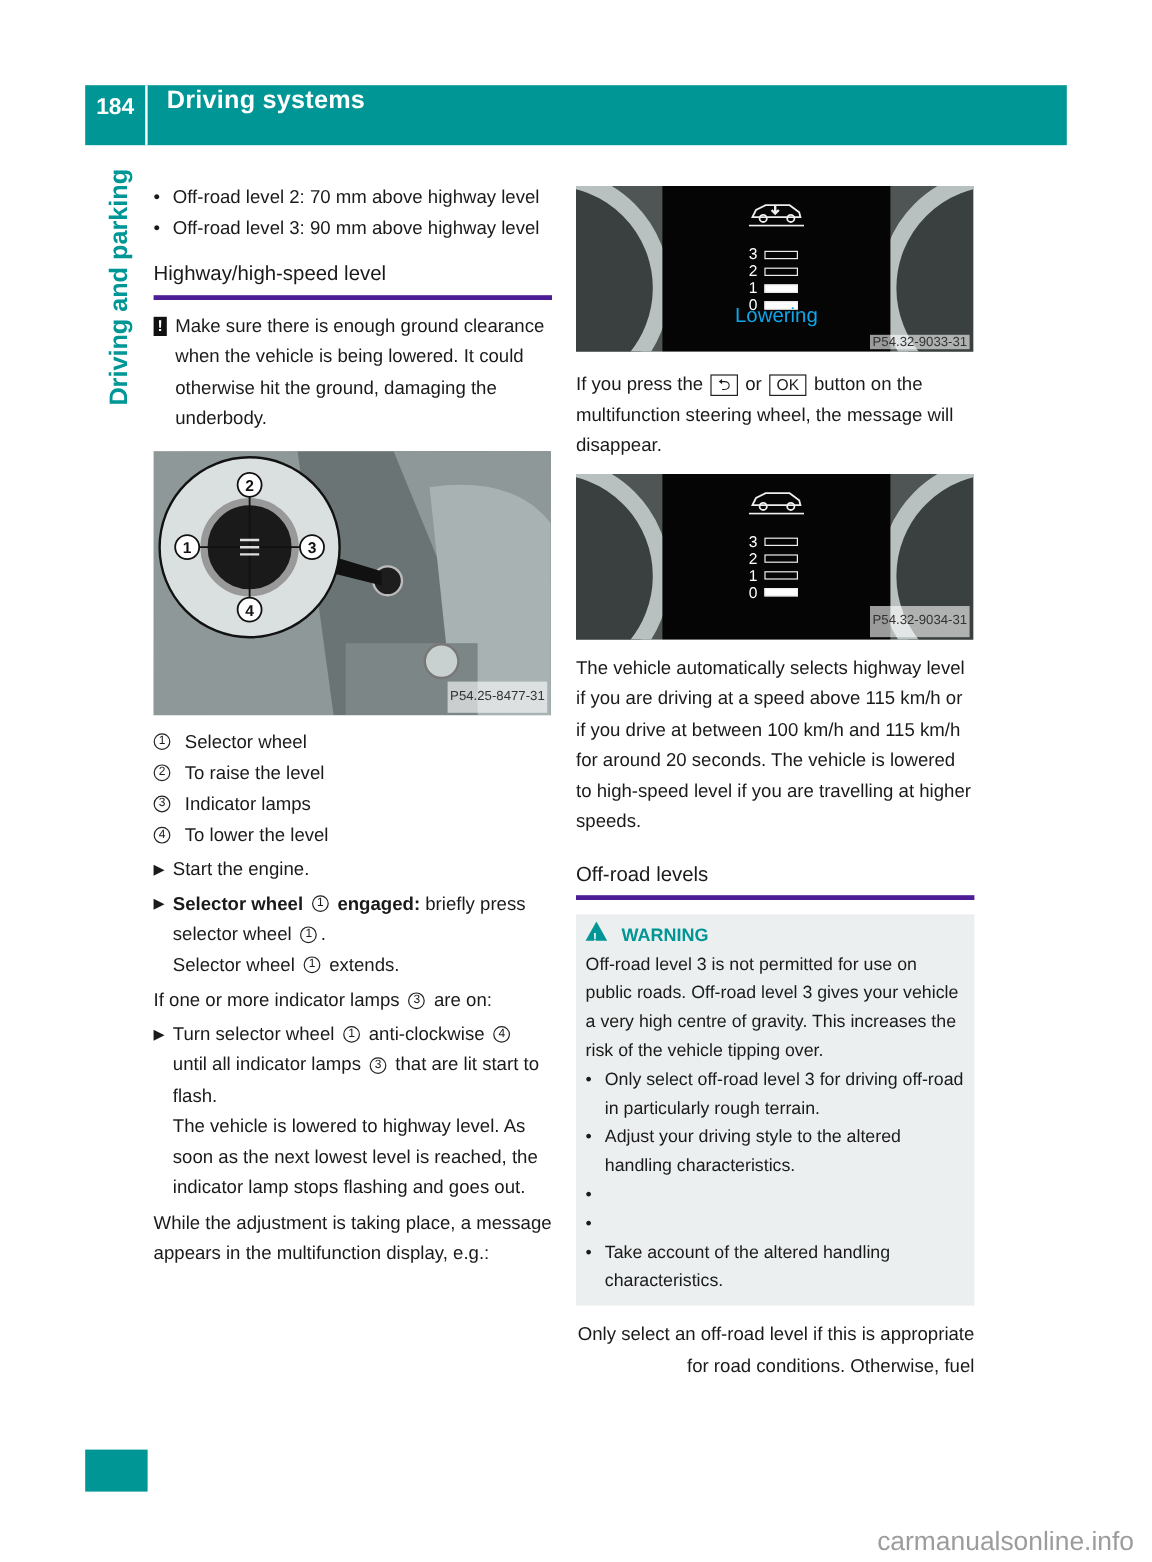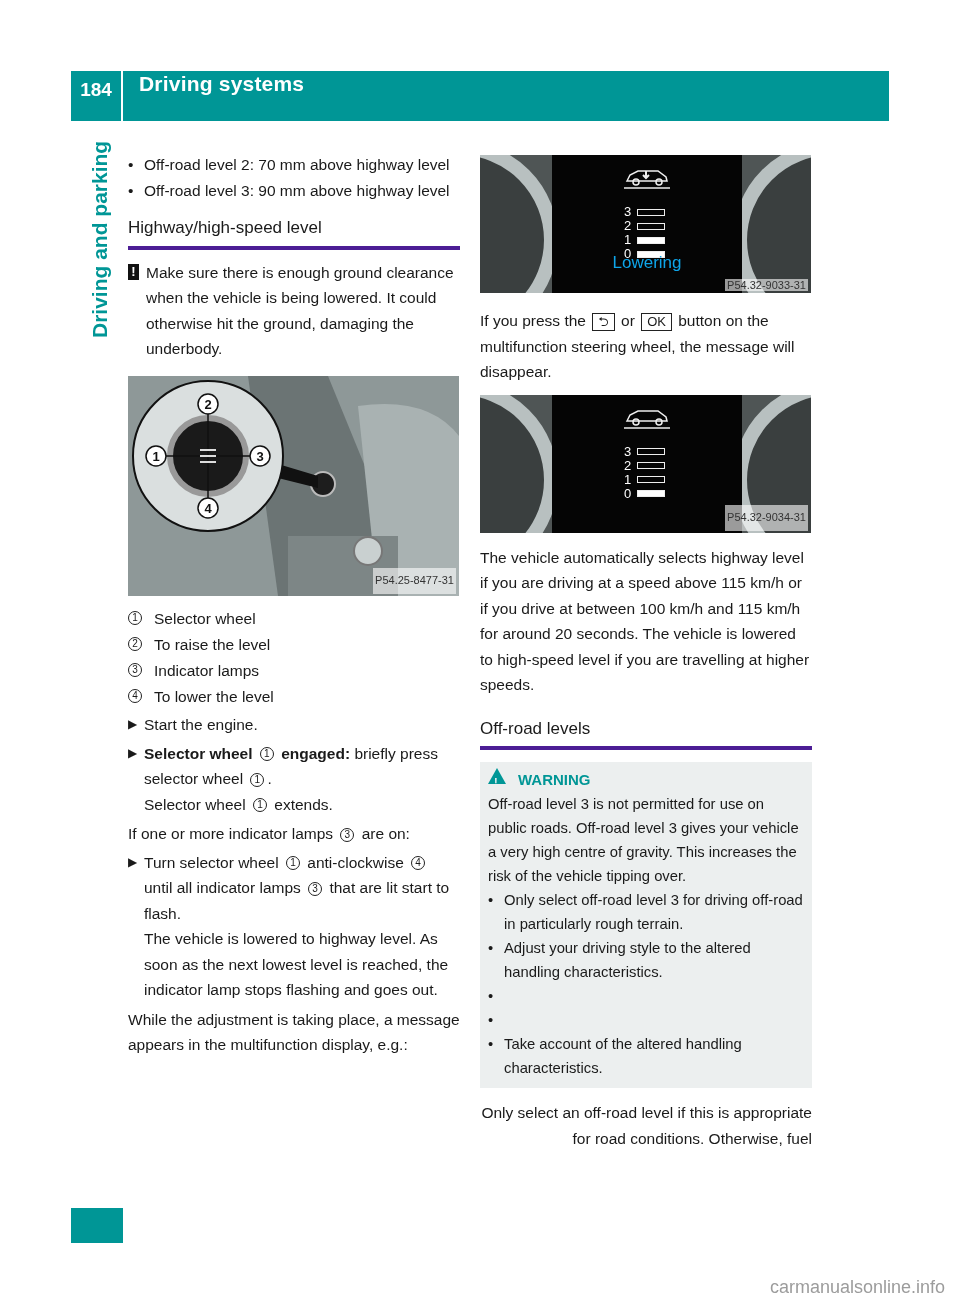--- a/index.html
+++ b/index.html
@@ -50,21 +50,21 @@
   .lvl .bar { width: 26px; height: 5px; border: 1.5px solid #eee; margin-left: 6px; }
   .lvl .bar.on { background: #fff; }
   .dash-msg { position: absolute; left: 0; width: 190px; top: 98px; text-align: center; color: #0ea5e9; font-size: 17px; }
   .fig-code { position: absolute; right: 3px; bottom: 2px; font-size: 11px; color: #333; background: rgba(255,255,255,0.6); padding: 0 2px; }
   .btn-glyph { display: inline-block; border: 1.2px solid #222; padding: 0 5px; font-size: 13px; line-height: 16px; margin: 0 2px; }
   .warning { background: #ecefef; margin-top: 10px; padding: 6px 8px 8px 8px; font-size: 14.8px; line-height: 24px; }
   .warn-head { color: #009696; font-weight: bold; font-size: 15px; display: flex; align-items: flex-start; }
   .warn-tri { width: 0; height: 0; border-left: 9px solid transparent; border-right: 9px solid transparent;
               border-bottom: 16px solid #009696; position: relative; margin-right: 12px; }
   .warn-tri::after { content: "!"; position: absolute; left: -3px; top: 2px; color: #ecefef; font-size: 11px; font-weight: bold; }
-  .watermark { position: absolute; right: 15px; bottom: 4px; color: #9c9c9c; font-size: 18px; }
+  .watermark { position: absolute; right: 15px; bottom: 4px; color: #9c9c9c; font-size: 22px; }
 </style>
 </head>
 <body>
 
 <div class="header-bar">
   <div class="page-num">184</div>
   <div class="page-title">Driving systems</div>
 </div>
 <div class="side-label">Driving and parking</div>
 <div class="side-block"></div>

